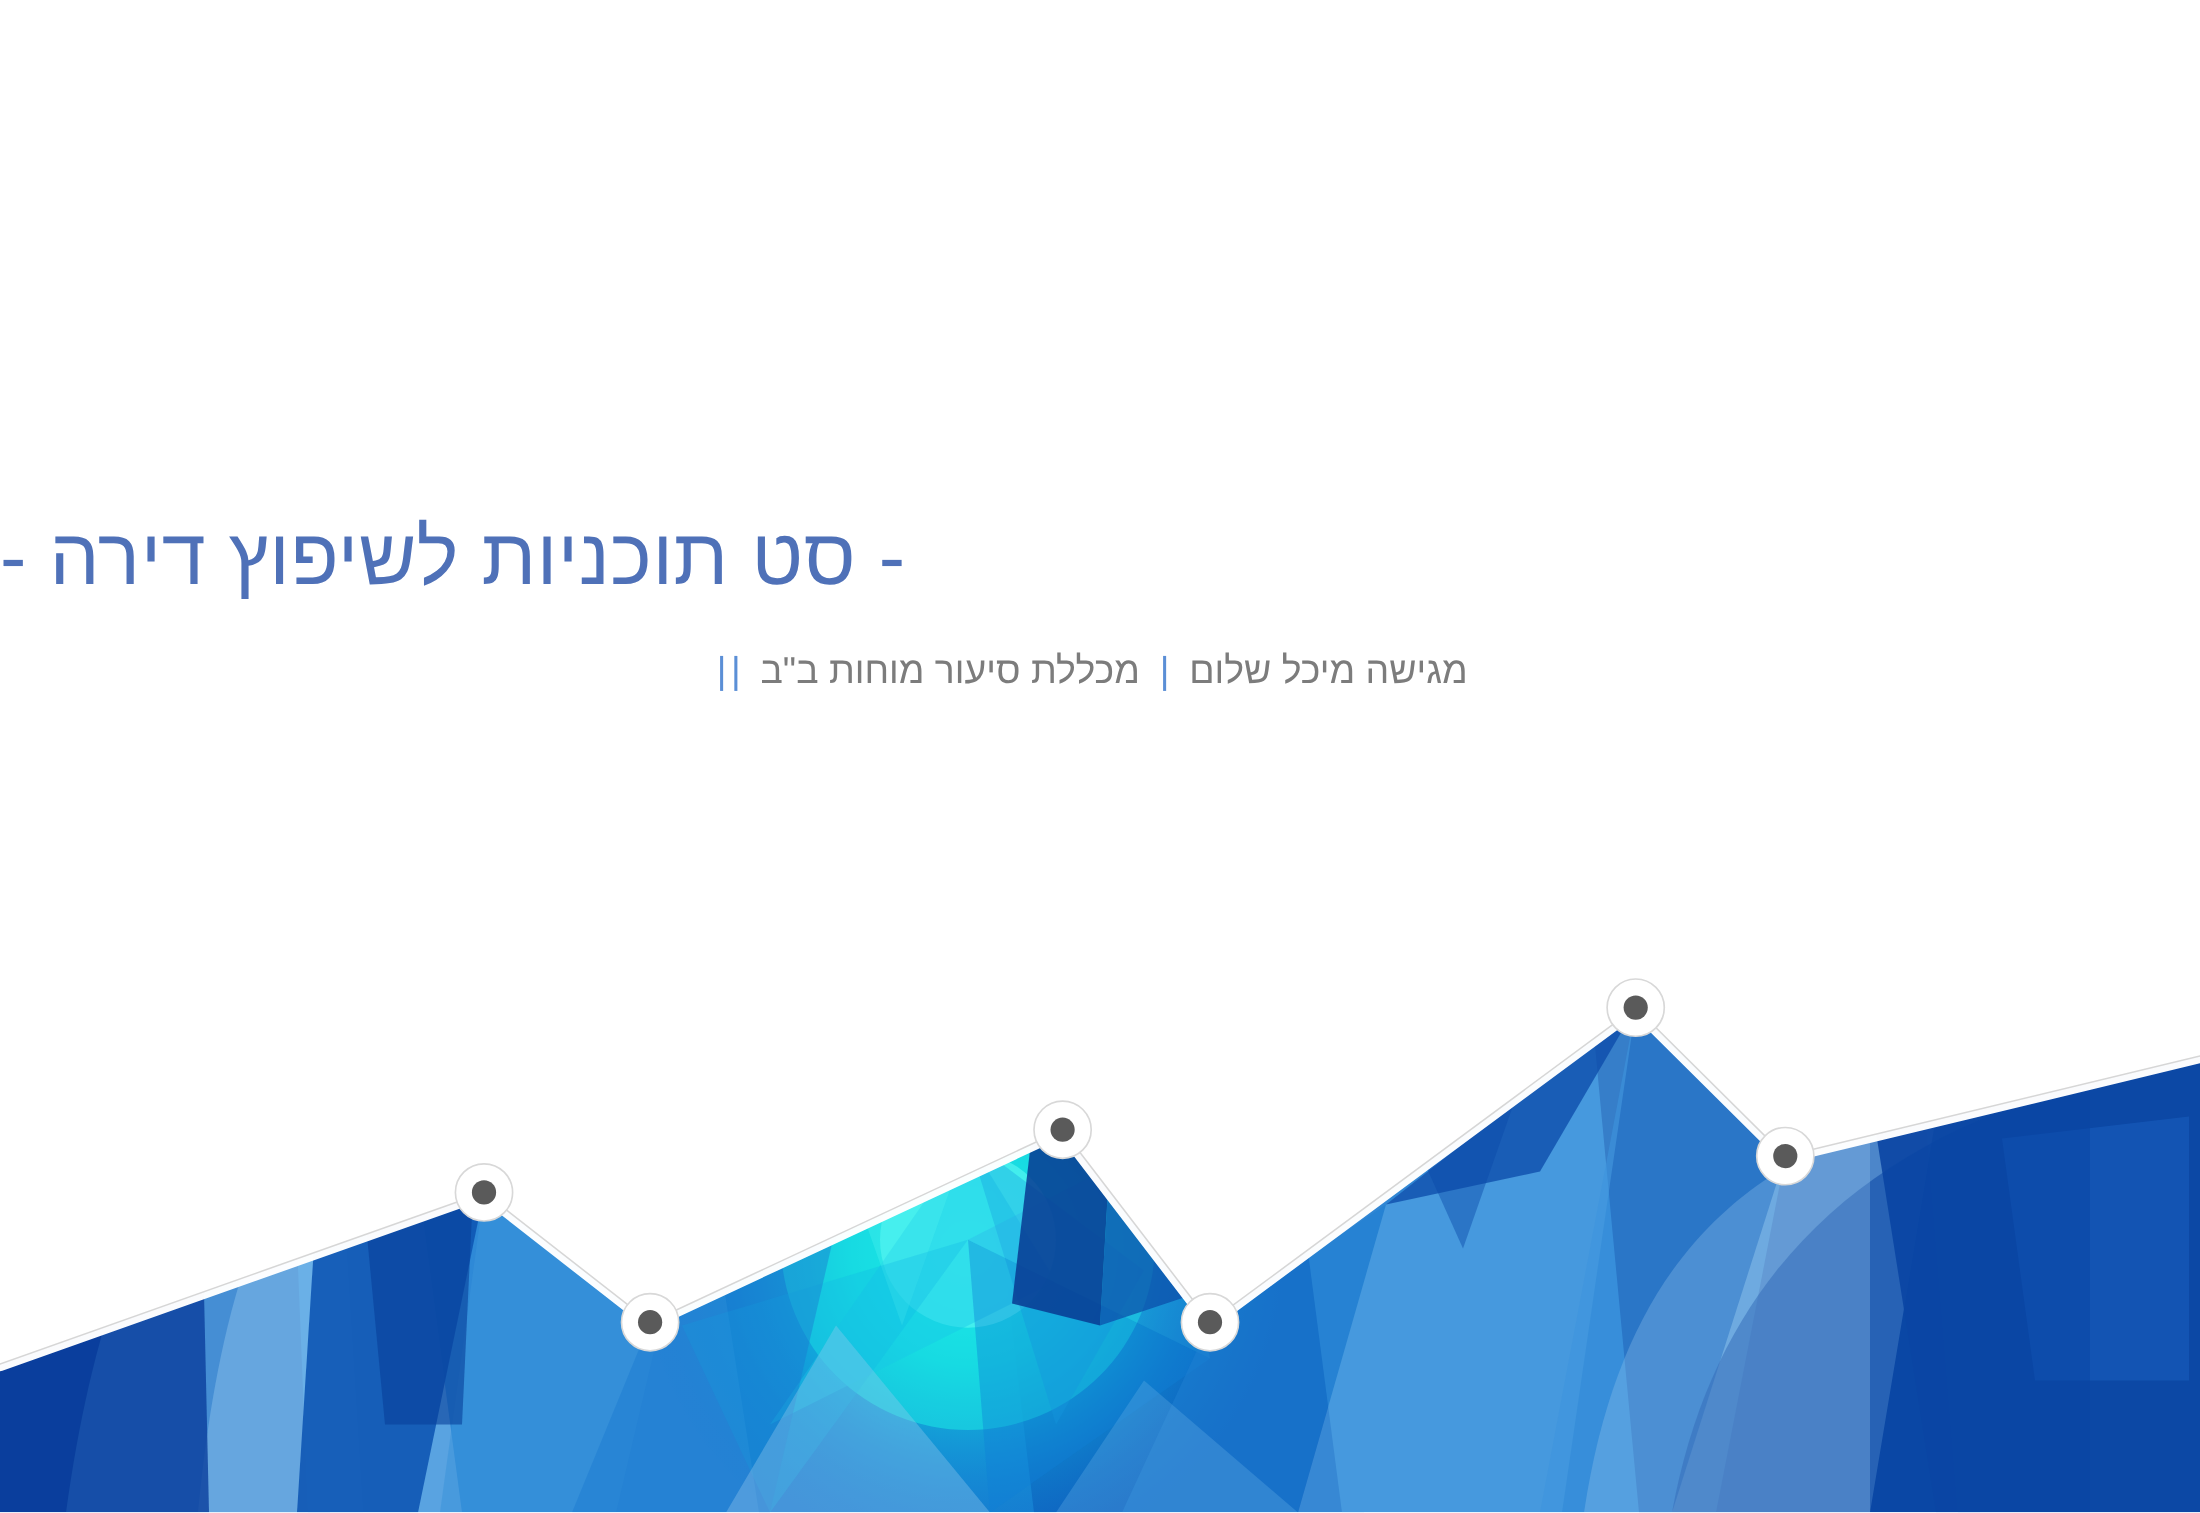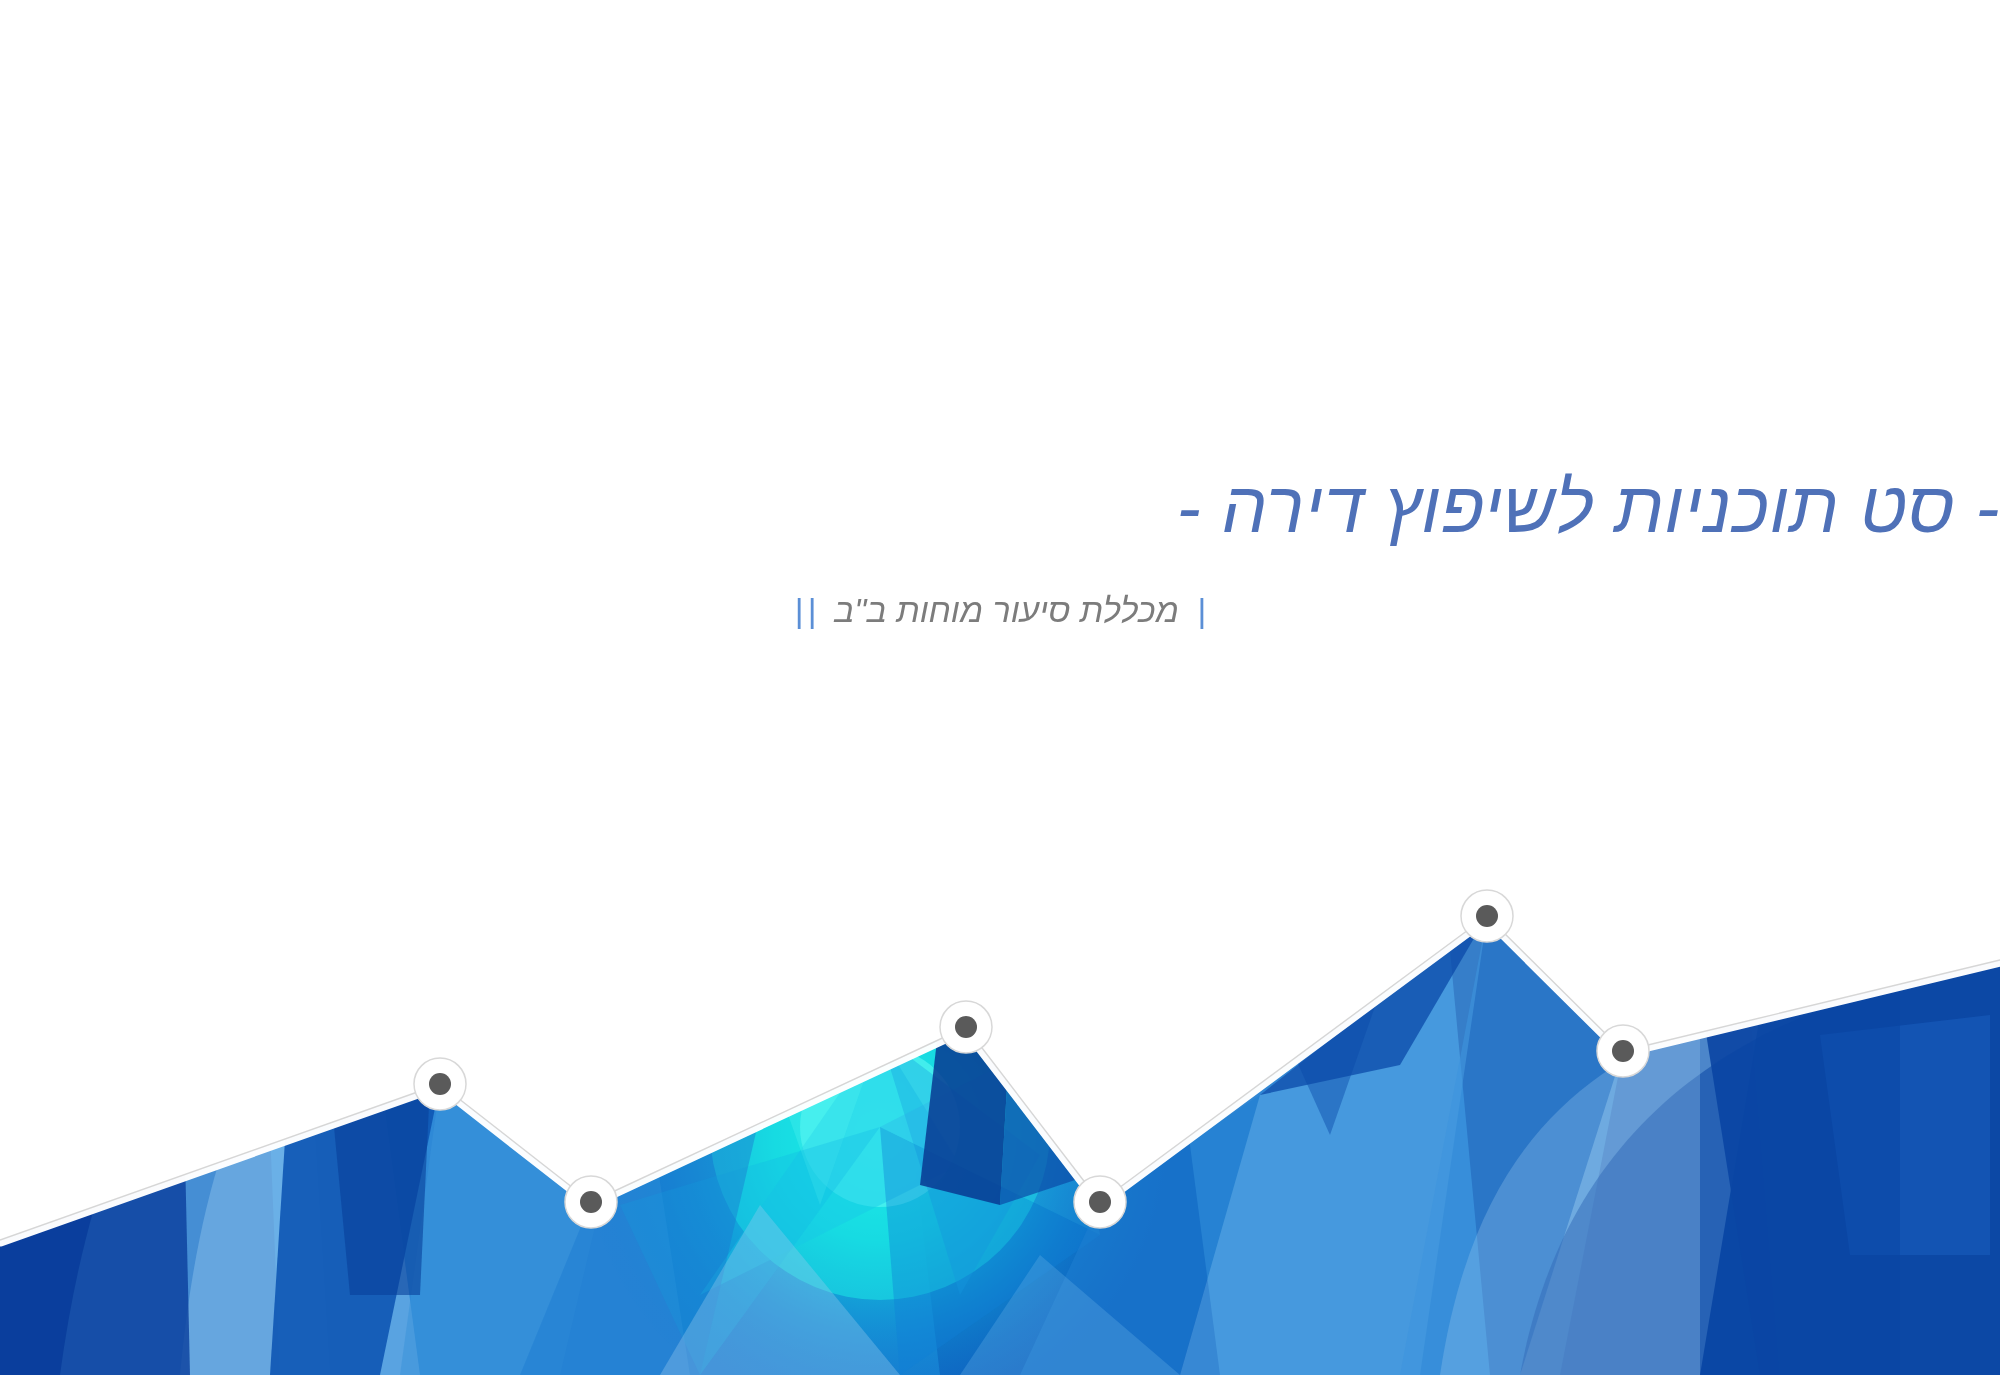--- a/index.html
+++ b/index.html
@@ -17,23 +17,22 @@
     background: #ffffff;
     overflow: hidden;
   }
 
   
   #title-block {
     position: absolute;
     left: 0;
     top: 470px;
     width: 2000px;
-    text-align: right;
+    text-align: left;
     direction: rtl;
-    font-style: italic;
   }
   #page-title {
     font-size: 72px;
     line-height: 1.05;
     color: #4f71b8;
     font-weight: 400;
     letter-spacing: 0.5px;
     white-space: nowrap;
     direction: rtl;
     unicode-bidi: isolate;
@@ -79,20 +78,21 @@
 </style>
 </head>
 <body>
 
 <div id="slide">
 
   <div id="title-block">
     <div id="page-title">- סט תוכניות לשיפוץ דירה -</div>
 
     <div id="subtitle-row">
+      <span class="sub-seg">מגישה מיכל שלום</span>
       <span class="sub-sep">|</span>
       <span class="sub-seg">מכללת סיעור מוחות ב"ב</span>
       <span class="sub-sep">|</span>
       <span class="sub-sep">|</span>
     </div>
   </div>
 
   <div id="graphic">
     <svg viewBox="0 0 2000 640" preserveAspectRatio="none">
       <defs>

